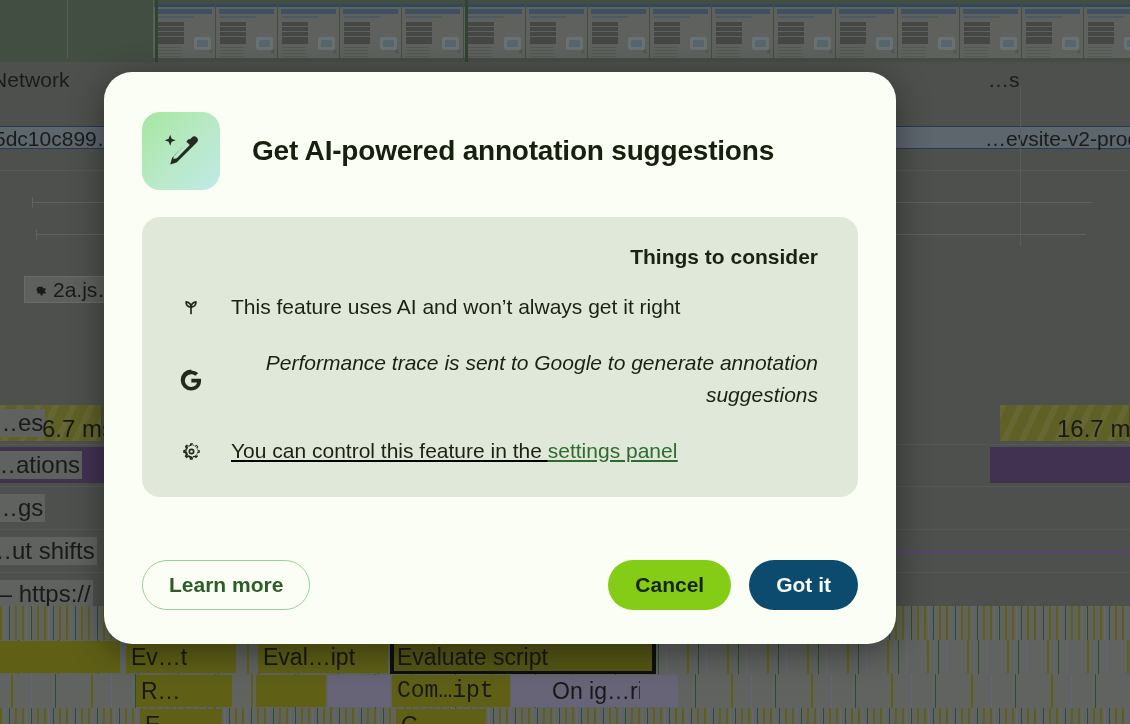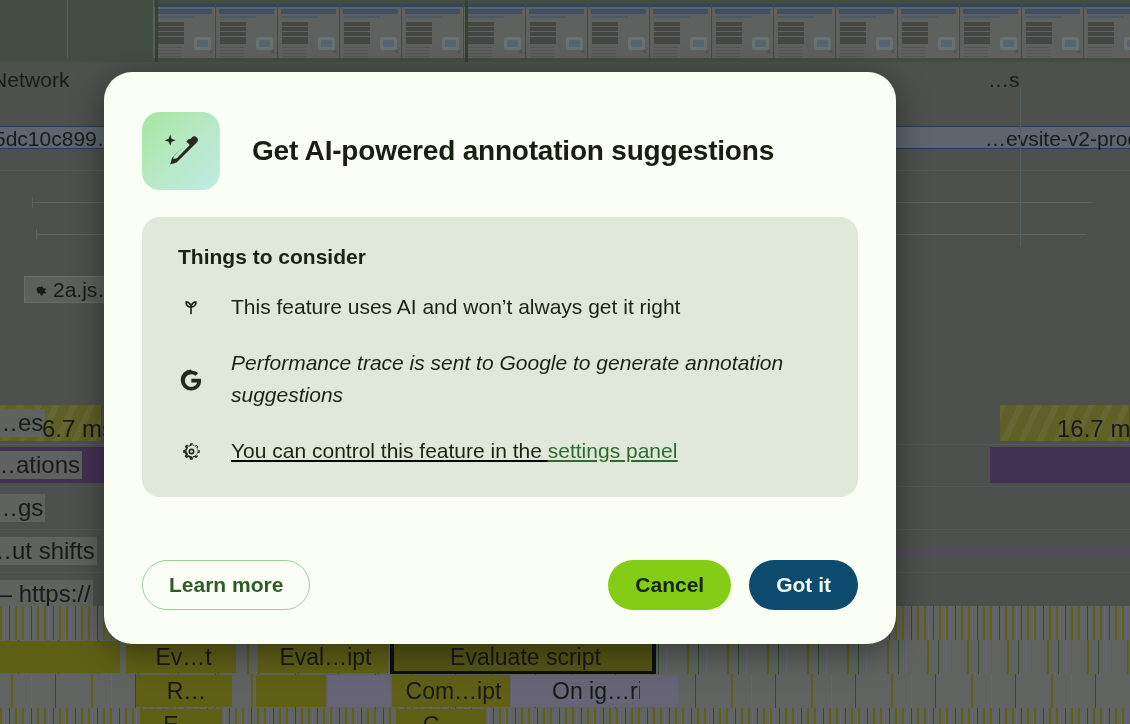--- a/index.html
+++ b/index.html
@@ -121,21 +121,21 @@
   }
   .frames-ms {
     position: absolute; font-size: 24px; color: #121212; white-space: nowrap;
   }
   .anim-band {
     position: absolute; left: 0; top: 0; height: 36px; background: #5a3c78;
   }
   .ls-line { position: absolute; height: 3px; background: #7d5fa3; }
 
   
-  .flame { position: absolute; left: 0; right: 0; bottom: 0; height: 118px; overflow: hidden; text-align: center; }
+  .flame { position: absolute; left: 0; right: 0; bottom: 0; height: 118px; overflow: hidden; }
   .flame-lane { position: absolute; left: 0; right: 0; height: 34px; }
   .flame-bar {
     position: absolute; top: 1px; height: 32px; overflow: hidden;
     font-size: 23px; line-height: 32px; color: #111;
     white-space: nowrap; padding-left: 5px;
   }
   .c-yellow { background: #8d8a10; }
   .c-yellow-d { background: #7d7a0e; }
   .c-purple { background: #9a91b5; }
   .c-grey { background: #8f8f8f; }
@@ -184,22 +184,23 @@
   }
   .ai-badge svg { width: 44px; height: 44px; display: block; }
   .dlg-title {
     font-size: 28px; font-weight: 700; color: #17200f; letter-spacing: -.2px;
   }
 
   .consider-card {
     margin-top: 27px;
     background: #e0e8d9;
     border-radius: 18px;
-    padding: 28px 24px 30px 36px;
+    padding: 28px 40px 30px 36px;
     flex: 0 0 auto;
+    text-align: right;
   }
   .consider-title {
     font-size: 21px; font-weight: 700; color: #1b2214; margin-bottom: 22px;
   }
   .consider-item {
     display: flex; align-items: flex-start; gap: 27px; margin-bottom: 24px;
   }
   .consider-item:last-child { margin-bottom: 0; }
   .ci-icon {
     width: 26px; flex: 0 0 26px; display: flex; justify-content: center;
@@ -434,21 +435,21 @@
       <div class="flame-bar c-yellow" style="left:126px; width:110px;">Ev…t</div>
       <div class="flame-bar c-yellow" style="left:258px; width:130px;">Eval…ipt</div>
       <div class="flame-bar c-yellow-d sel-bar" style="left:392px; width:262px;">Evaluate script</div>
     </div>
 
     <div class="flame-lane" style="top:68px;">
       <div class="noise3" style="left:0; width:1130px;"></div>
       <div class="flame-bar c-yellow" style="left:136px; width:96px;">R…</div>
       <div class="flame-bar c-yellow" style="left:256px; width:70px;"></div>
       <div class="flame-bar c-purple" style="left:328px; width:62px;"></div>
-      <div class="flame-bar c-yellow" style="left:392px; width:118px;">Com…ipt</div>
+      <div class="flame-bar c-yellow" style="left:392px; width:118px;font-family:Liberation Mono, monospace;">Com…ipt</div>
       <div class="flame-bar c-purple" style="left:512px; width:143px;padding-left:40px;">On ig…ript)</div>
       <div class="flame-bar c-purple" style="left:640px; width:38px;"></div>
     </div>
 
     <div class="flame-lane" style="top:102px;">
       <div class="noise" style="left:0; width:1130px;"></div>
       <div class="flame-bar c-yellow" style="left:140px; width:80px;">E…</div>
       <div class="flame-bar c-yellow" style="left:396px; width:88px;">C…</div>
     </div>
   </div>

